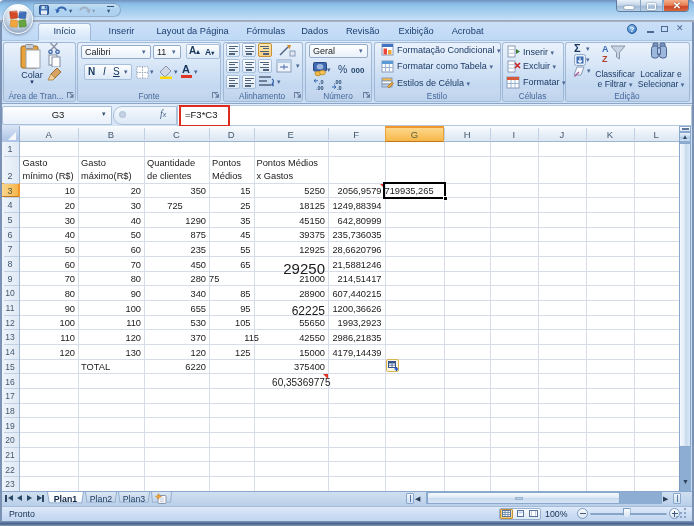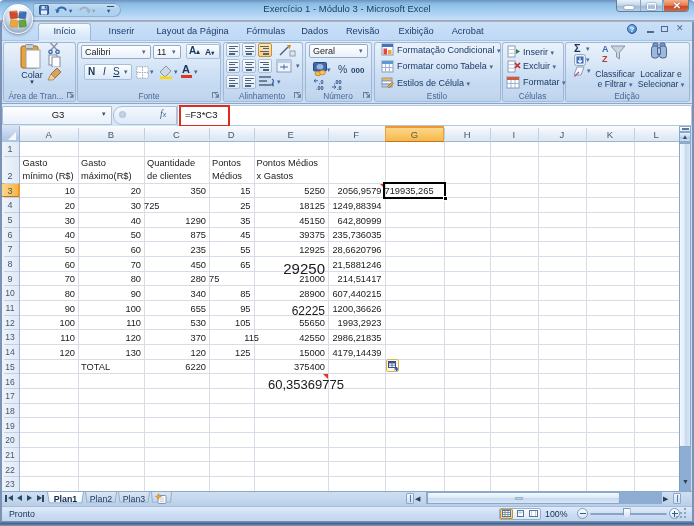--- a/index.html
+++ b/index.html
@@ -5,21 +5,20 @@
 #w{position:relative;width:694px;height:526px;background:#c8dcf4;overflow:hidden;border-radius:4px 4px 0 0;}
 .abs{position:absolute;}
 .txt{position:absolute;white-space:nowrap;}
 </style></head><body>
 <div id="w">
 <div class="abs" style="left:0;top:0;width:2px;height:521px;background:#7b92b5;"></div>
 <div class="abs" style="left:692px;top:0;width:2px;height:521px;background:#7b92b5;"></div>
 <div class="abs" style="left:0;top:521px;width:694px;height:5px;background:linear-gradient(#8199b8,#44618e 55%,#8b9cb3);"></div>
 <div class="abs" style="left:0;top:0;width:694px;height:19.5px;border-radius:4px 4px 0 0;background:linear-gradient(#6d92bd,#8abbe5 18%,#97c8ec 38%,#a3cdef 55%,#b5d6f4 78%,#c8e0fa);"></div>
 <div class="abs" style="left:0;top:19.5px;width:694px;height:2.5px;background:linear-gradient(#9aa5b4,#a8b4c4);"></div>
-<div class="txt" style="left:0;top:3px;width:694px;text-align:center;font-size:9.5px;color:#1c3a5e;">Exercício 1 - Módulo 3 - Microsoft Excel</div>
 <div class="abs" style="left:616px;top:0;width:73px;height:12px;border:1px solid #5e7da0;border-top:none;border-radius:0 0 4px 4px;overflow:hidden;">
 <div class="abs" style="left:0;top:0;width:23px;height:12px;background:linear-gradient(#e9f2fa,#c2d4e8 45%,#9fb9d6 50%,#c3d6ea);"></div>
 <div class="abs" style="left:23px;top:0;width:23px;height:12px;background:linear-gradient(#e9f2fa,#c2d4e8 45%,#9fb9d6 50%,#c3d6ea);border-left:1px solid #8aa4c0;border-right:1px solid #8aa4c0;"></div>
 <div class="abs" style="left:47px;top:0;width:26px;height:12px;background:linear-gradient(#f6b08b,#e67d52 45%,#cc4427 50%,#d96e3f);"></div>
 <div class="abs" style="left:6.5px;top:5.5px;width:10px;height:3px;background:#fff;border-radius:1.5px;box-shadow:0 0 1.5px #345;"></div>
 <div class="abs" style="left:29.5px;top:2.5px;width:9px;height:7px;border:1.6px solid #fff;border-radius:1px;box-shadow:0 0 1.5px #345;"></div>
 <div class="txt" style="left:47px;top:-0.5px;width:26px;text-align:center;font-size:10px;font-weight:bold;color:#fff;text-shadow:0 0 1.5px #632;">✕</div>
 </div>
 <div class="abs" style="left:33px;top:2.5px;width:88px;height:14px;background:linear-gradient(rgba(255,255,255,.5),rgba(255,255,255,.15) 50%,rgba(160,195,230,.3));border:1px solid rgba(110,140,175,.6);border-radius:3px 8px 8px 3px;"></div>
 <svg class="abs" style="left:39px;top:4.5px;" width="10" height="10" viewBox="0 0 11 11">
@@ -429,21 +428,21 @@
 <div class="txt" style="left:256.5px;top:158.0px;font-size:9.3px;color:#1a1a1a;">Pontos Médios</div>
 <div class="txt" style="left:256.5px;top:170.5px;font-size:9.3px;color:#1a1a1a;">x Gastos</div>
 <div class="txt" style="left:19.5px;top:186.18px;width:55.5px;text-align:right;font-size:9.3px;color:#1a1a1a;">10</div>
 <div class="txt" style="left:78px;top:186.18px;width:63px;text-align:right;font-size:9.3px;color:#1a1a1a;">20</div>
 <div class="txt" style="left:144px;top:186.18px;width:62px;text-align:right;font-size:9.3px;color:#1a1a1a;">350</div>
 <div class="txt" style="left:209px;top:186.18px;width:41.5px;text-align:right;font-size:9.3px;color:#1a1a1a;">15</div>
 <div class="txt" style="left:253.5px;top:186.18px;width:71.5px;text-align:right;font-size:9.3px;color:#1a1a1a;">5250</div>
 <div class="txt" style="left:328px;top:186.18px;width:53.5px;text-align:right;font-size:9.3px;color:#1a1a1a;">2056,9579</div>
 <div class="txt" style="left:19.5px;top:200.86px;width:55.5px;text-align:right;font-size:9.3px;color:#1a1a1a;">20</div>
 <div class="txt" style="left:78px;top:200.86px;width:63px;text-align:right;font-size:9.3px;color:#1a1a1a;">30</div>
-<div class="txt" style="left:144px;top:200.86px;width:62px;text-align:left;font-size:9.3px;color:#1a1a1a;">725</div>
+<div class="txt" style="left:144px;top:200.86px;width:62px;text-align:center;font-size:9.3px;color:#1a1a1a;">725</div>
 <div class="txt" style="left:209px;top:200.86px;width:41.5px;text-align:right;font-size:9.3px;color:#1a1a1a;">25</div>
 <div class="txt" style="left:253.5px;top:200.86px;width:71.5px;text-align:right;font-size:9.3px;color:#1a1a1a;">18125</div>
 <div class="txt" style="left:328px;top:200.86px;width:53.5px;text-align:right;font-size:9.3px;color:#1a1a1a;">1249,88394</div>
 <div class="txt" style="left:19.5px;top:215.54000000000002px;width:55.5px;text-align:right;font-size:9.3px;color:#1a1a1a;">30</div>
 <div class="txt" style="left:78px;top:215.54000000000002px;width:63px;text-align:right;font-size:9.3px;color:#1a1a1a;">40</div>
 <div class="txt" style="left:144px;top:215.54000000000002px;width:62px;text-align:right;font-size:9.3px;color:#1a1a1a;">1290</div>
 <div class="txt" style="left:209px;top:215.54000000000002px;width:41.5px;text-align:right;font-size:9.3px;color:#1a1a1a;">35</div>
 <div class="txt" style="left:253.5px;top:215.54000000000002px;width:71.5px;text-align:right;font-size:9.3px;color:#1a1a1a;">45150</div>
 <div class="txt" style="left:328px;top:215.54000000000002px;width:53.5px;text-align:right;font-size:9.3px;color:#1a1a1a;">642,80999</div>
 <div class="txt" style="left:19.5px;top:230.22px;width:55.5px;text-align:right;font-size:9.3px;color:#1a1a1a;">40</div>
@@ -497,21 +496,21 @@
 <div class="txt" style="left:19.5px;top:347.66px;width:55.5px;text-align:right;font-size:9.3px;color:#1a1a1a;">120</div>
 <div class="txt" style="left:78px;top:347.66px;width:63px;text-align:right;font-size:9.3px;color:#1a1a1a;">130</div>
 <div class="txt" style="left:144px;top:347.66px;width:62px;text-align:right;font-size:9.3px;color:#1a1a1a;">120</div>
 <div class="txt" style="left:209px;top:347.66px;width:41.5px;text-align:right;font-size:9.3px;color:#1a1a1a;">125</div>
 <div class="txt" style="left:253.5px;top:347.66px;width:71.5px;text-align:right;font-size:9.3px;color:#1a1a1a;">15000</div>
 <div class="txt" style="left:328px;top:347.66px;width:53.5px;text-align:right;font-size:9.3px;color:#1a1a1a;">4179,14439</div>
 <div class="txt" style="left:384.5px;top:186.18px;width:39px;text-align:right;font-size:9.3px;color:#1a1a1a;">719935,265</div>
 <div class="txt" style="left:81px;top:362.34px;font-size:9.3px;color:#1a1a1a;">TOTAL</div>
 <div class="txt" style="left:144px;top:362.34px;width:62px;text-align:right;font-size:9.3px;color:#1a1a1a;">6220</div>
 <div class="txt" style="left:253.5px;top:362.34px;width:71.5px;text-align:right;font-size:9.3px;color:#1a1a1a;">375400</div>
-<div class="txt" style="left:268px;top:377.02000000000004px;width:71.5px;text-align:right;font-size:13px;color:#1a1a1a;">60,35369775</div>
+<div class="txt" style="left:259px;top:377.02000000000004px;width:71.5px;text-align:right;font-size:10px;color:#1a1a1a;">60,35369775</div>
 <div class="abs" style="left:379.5px;top:183.5px;width:0;height:0;border-left:5px solid transparent;border-top:5px solid #e03424;"></div>
 <div class="abs" style="left:323px;top:374.34000000000003px;width:0;height:0;border-left:5px solid transparent;border-top:5px solid #e03424;"></div>
 <div class="abs" style="left:383.0px;top:182.0px;width:62.80000000000001px;height:16.68px;border:2.2px solid #000;"></div>
 <div class="abs" style="left:443.3px;top:195.68px;width:5px;height:5px;background:#000;border:1.3px solid #fff;"></div>
 <div class="abs" style="left:386px;top:359.15999999999997px;width:13px;height:13px;background:#fdf8e3;border:1px solid #d8b54e;border-radius:2px;"></div>
 <svg class="abs" style="left:388px;top:361.15999999999997px;" width="10" height="10" viewBox="0 0 10 10">
       <rect x="0.5" y="0.5" width="7" height="6" fill="#fff" stroke="#35528c"></rect>
       <rect x="0.5" y="0.5" width="7" height="2" fill="#35528c"></rect>
       <path d="M0.5 4.2 H7.5 M4 2.5 V6.5" stroke="#35528c" stroke-width=".7"></path>
       <path d="M8.5 6 V10 M6.5 8 H10.5" stroke="#2255cc" stroke-width="1.4"></path>

